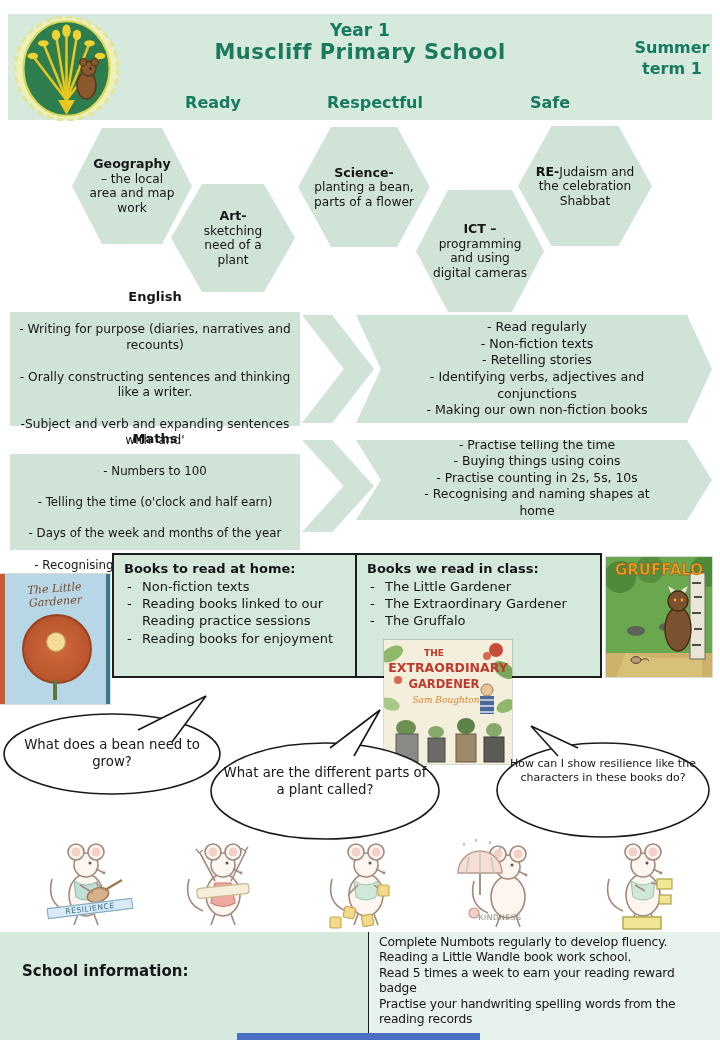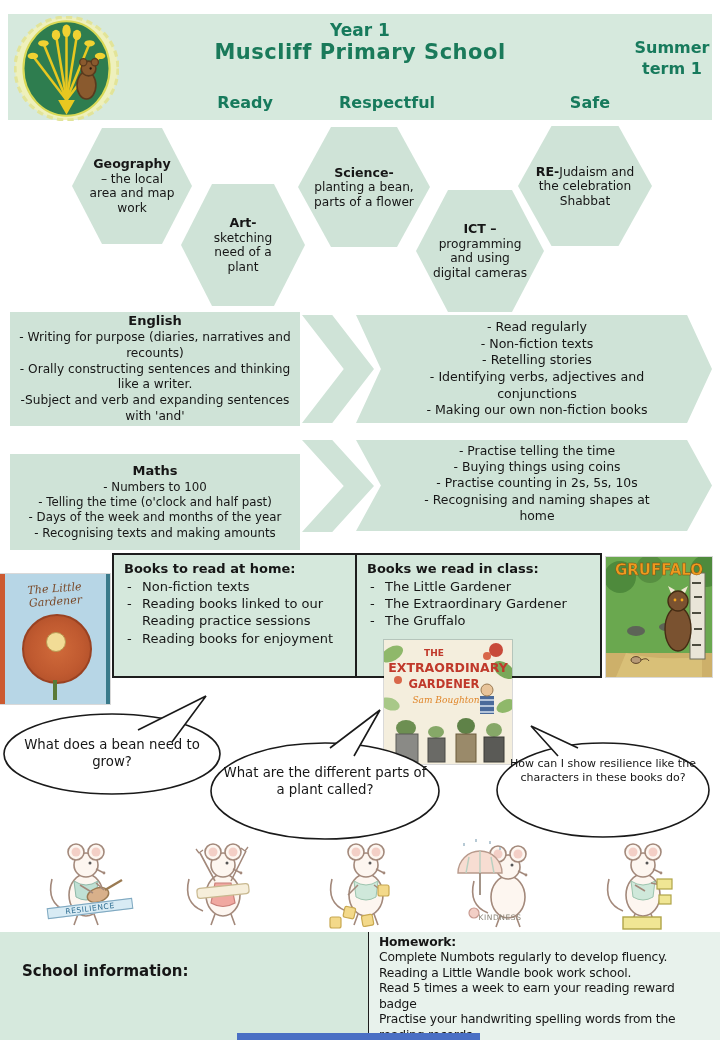--- a/index.html
+++ b/index.html
@@ -5,35 +5,35 @@
   html,body{margin:0;padding:0;background:#fff;}
   #page{position:relative;width:720px;height:1040px;background:#ffffff;
         font-family:"DejaVu Sans",sans-serif;color:#161616;overflow:hidden;}
 
   
   .band{position:absolute;left:8px;top:14px;width:704px;height:106px;background:#d6e9dd;}
   .year{position:absolute;left:0;top:20px;width:720px;text-align:center;
         font-size:17px;font-weight:bold;color:#177a5c;}
   .school{position:absolute;left:0;top:40px;width:720px;text-align:center;
         font-size:21px;font-weight:bold;color:#1a7a5a;letter-spacing:.5px;}
-  .value{position:absolute;top:93px;font-size:16px;font-weight:bold;color:#177a5c;text-align:right;width:120px;}
+  .value{position:absolute;top:93px;font-size:16px;font-weight:bold;color:#177a5c;text-align:center;width:120px;}
   .term{position:absolute;left:612px;top:38px;width:120px;text-align:center;
         font-size:16px;font-weight:bold;color:#177a5c;line-height:1.3;}
 
   
   .hex{position:absolute;background:#cfe3d7;
        clip-path:polygon(25% 0%,75% 0%,100% 50%,75% 100%,25% 100%,0% 50%);
        display:flex;align-items:center;justify-content:center;text-align:center;
        font-size:12.2px;line-height:1.2;padding:0 16px;box-sizing:border-box;}
   .hex b{display:block;font-size:12.6px;}
   .hex.inline-sub b{display:inline;}
 
   
   .crect{position:absolute;background:#cfe3d7;display:flex;flex-direction:column;
-         justify-content:center;text-align:center;box-sizing:border-box;line-height:1.3;}
+         justify-content:center;text-align:center;box-sizing:border-box;line-height:1.3;gap:16px;}
   .crect .ttl{font-weight:bold;font-size:13px;}
   .chev{position:absolute;background:#cfe3d7;
         clip-path:polygon(0 0,42% 0,100% 50%,42% 100%,0 100%,58% 50%);}
   .aright{position:absolute;background:#cfe3d7;display:flex;flex-direction:column;
           justify-content:center;text-align:center;box-sizing:border-box;line-height:1.32;
           clip-path:polygon(0 0,93% 0,100% 50%,93% 100%,0 100%,7% 50%);}
 
   
   .btable{position:absolute;left:112px;top:553px;width:490px;height:125px;
           background:#d5e8dc;border:2px solid #1d1d1d;display:flex;box-sizing:border-box;}
@@ -145,21 +145,21 @@
   <div class="value" style="left:315px">Respectful</div>
   <div class="value" style="left:490px">Safe</div>
   <div class="term">
     <span>Summer</span><br>
     <span>term 1</span>
   </div>
 
   <div class="hex" style="left:72px;top:128px;width:120px;height:116px">
     <div><b>Geography</b><span>– the local area and map work</span></div>
   </div>
-  <div class="hex" style="left:181px;top:184px;width:124px;height:122px">
+  <div class="hex" style="left:171px;top:184px;width:124px;height:108px">
     <div><b>Art-</b><span>sketching need of a plant</span></div>
   </div>
   <div class="hex" style="left:298px;top:127px;width:132px;height:120px">
     <div><b>Science-</b><span>planting a bean, parts of a flower</span></div>
   </div>
   <div class="hex" style="left:416px;top:190px;width:128px;height:122px">
     <div><b>ICT –</b><span>programming and using digital cameras</span></div>
   </div>
   <div class="hex inline-sub" style="left:518px;top:126px;width:134px;height:120px">
     <div><b>RE-</b><span>Judaism and the celebration Shabbat</span></div>
@@ -176,26 +176,26 @@
     <div>- Read regularly</div>
     <div>- Non-fiction texts</div>
     <div>- Retelling stories</div>
     <div>- Identifying verbs, adjectives and conjunctions</div>
     <div>- Making our own non-fiction books</div>
   </div>
 
   <div class="crect" style="left:10px;top:454px;width:290px;height:96px;padding:2px 5px;font-size:11.8px">
     <div class="ttl">Maths</div>
     <div>-  Numbers to 100</div>
-    <div>-  Telling the time (o'clock and half past)</div>
+    <div>-  Telling the time (o'clock and half earn)</div>
     <div>-  Days of the week and months of the year</div>
     <div>-  Recognising texts and making amounts</div>
   </div>
   <div class="chev" style="left:302px;top:440px;width:72px;height:92px"></div>
-  <div class="aright" style="left:356px;top:440px;width:356px;height:91px;padding:2px 44px 6px 50px;font-size:12.4px">
+  <div class="aright" style="left:356px;top:440px;width:356px;height:80px;padding:2px 44px 6px 50px;font-size:12.4px">
     <div>-  Practise telling the time</div>
     <div>-  Buying things using coins</div>
     <div>-  Practise counting in 2s, 5s, 10s</div>
     <div>-  Recognising and naming shapes at home</div>
   </div>
 
   <div class="btable">
     <div class="bcol left">
       <div class="ttl">Books to read at home:</div>
       <div class="bitem">Non-fiction texts</div>
@@ -338,21 +338,20 @@
     <path d="M56,50 L66,52 M40,52 L50,58" stroke="#a3897b" stroke-width="1.5"></path>
     <rect x="62" y="46" width="15" height="10" fill="#f0e694" stroke="#b0a448" stroke-width="1.2"></rect>
     <rect x="64" y="62" width="12" height="9" fill="#f0e694" stroke="#b0a448" stroke-width="1.2"></rect>
     <rect x="28" y="84" width="38" height="12" fill="#f0e694" stroke="#b0a448" stroke-width="1.4"></rect>
   </svg>
 
   <div class="footer">
     <div class="other">School information:</div>
     <div class="hw">
       <div class="wgap"></div>
-      <div class="ttl">Homework:</div>
       <div>Complete Numbots regularly to develop fluency.</div>
       <div>Reading a Little Wandle book work school.</div>
       <div>Read 5 times a week to earn your reading reward badge</div>
       <div>Practise your handwriting spelling words from the reading records</div>
     </div>
   </div>
   <div class="bluebar"></div>
 
 </div>
 

